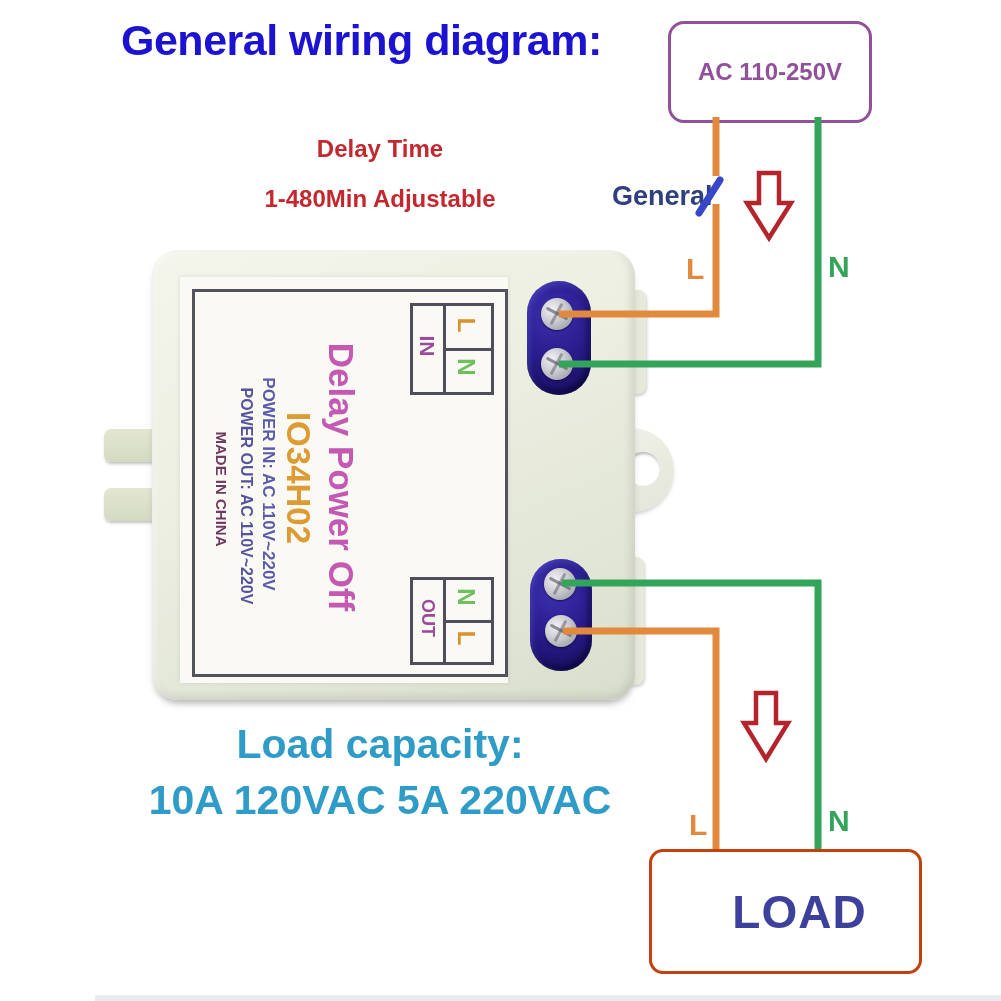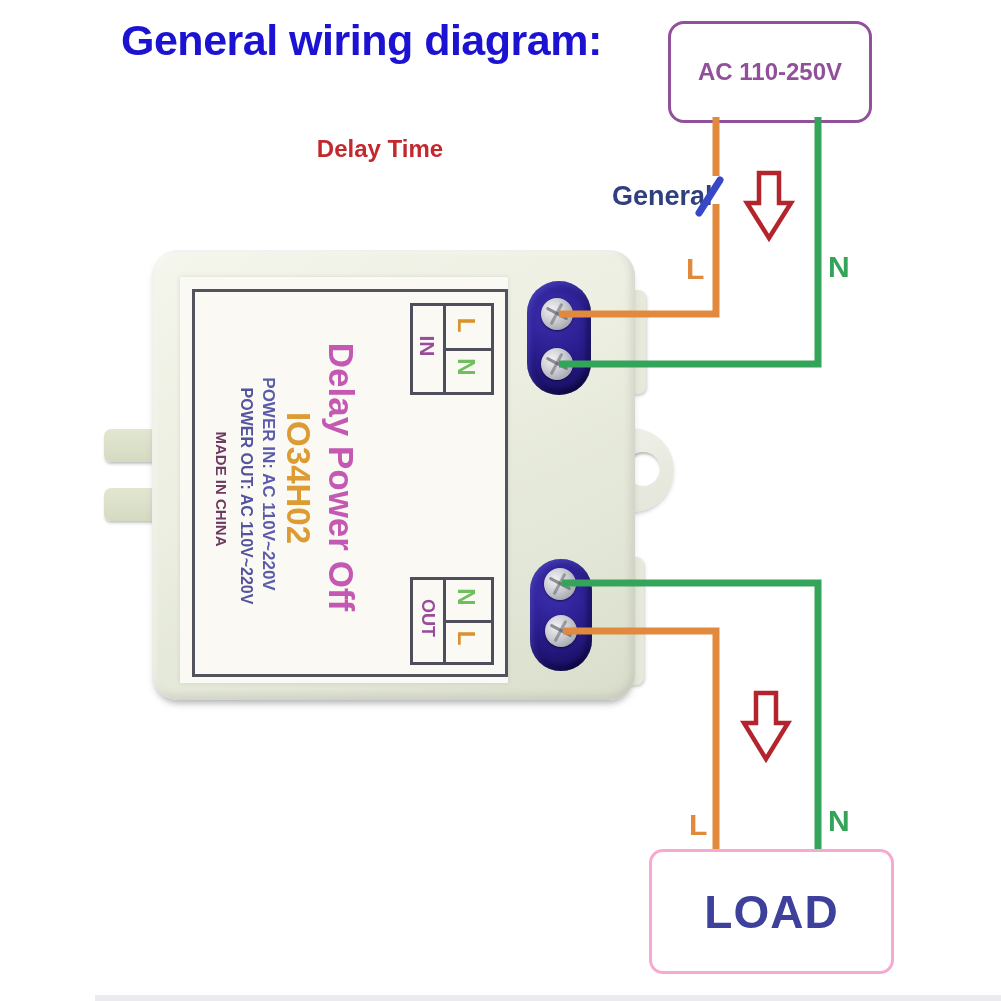--- a/index.html
+++ b/index.html
@@ -20,23 +20,23 @@
   
   .supply-box{
     left:668px;top:21px;width:198px;height:96px;
     border:3px solid #a05ba8;border-radius:16px;
     display:flex;flex-direction:column;align-items:center;justify-content:center;
     font-size:24px;font-weight:bold;line-height:32px;
     background:#fff;z-index:2;
   }
   .load-box{
     left:649px;top:849px;width:239px;height:119px;
-    border:3px solid #f9a8d4;border-radius:14px;
+    border:3px solid #c2410c;border-radius:14px;
     display:flex;flex-direction:column;align-items:center;justify-content:center;
-    background:#fff;z-index:2;
+    background:#fff;z-index:2;padding-left:28px;
   }
   .load-box .load-word{font-size:46px;font-weight:bold;letter-spacing:1px;line-height:50px;}
   .load-box .load-sub{font-size:27px;line-height:34px;margin-top:2px;}
 
   .switch-label{left:612px;top:181px;font-size:27px;font-weight:bold;}
   .wire-letter{font-size:30px;font-weight:bold;z-index:6;}
 
   
   .module-body{
     left:152px;top:250px;width:483px;height:450px;
@@ -124,20 +124,21 @@
 </style>
 </head>
 <body>
 
 <div class="page">
 
   <div class="abs main-title" style="color: rgb(28, 19, 210);">General wiring diagram:</div>
 
   <div class="abs delay-heading" style="color: rgb(194, 40, 46);">
     <div>Delay Time</div>
+    <div>1-480Min Adjustable</div>
   </div>
 
   <div class="abs supply-box" style="color: rgb(145, 81, 154); border-color: rgb(145, 81, 154);">
     <div>AC 110-250V</div>
   </div>
 
   <div class="abs switch-label" style="color: rgb(48, 64, 127);">General</div>
 
   <div class="abs wire-letter" style="left: 686px; top: 252px; color: rgb(225, 138, 61);">L</div>
   <div class="abs wire-letter" style="left: 828px; top: 250px; color: rgb(52, 164, 90);">N</div>
@@ -192,19 +193,23 @@
   <svg class="wires" width="1001" height="1001" viewBox="0 0 1001 1001">
     <path fill="none" stroke-width="7" d="M716 117 L716 176 M716 204 L716 314 L559 314" stroke="#e18a3d"></path>
     <path fill="none" stroke-width="7" d="M818 117 L818 364 L559 364" stroke="#34a45a"></path>
     <path fill="none" stroke-width="7" d="M562 583 L818 583 L818 849" stroke="#34a45a"></path>
     <path fill="none" stroke-width="7" d="M563 631 L716 631 L716 849" stroke="#e18a3d"></path>
     <line x1="699" y1="213" x2="720" y2="180" stroke-width="7" stroke-linecap="round" stroke="#3847c8"></line>
     <path fill="#ffffff" stroke-width="4.5" stroke-linejoin="miter" d="M759 173 L779 173 L779 203 L791 203 L769 238 L747 203 L759 203 Z" stroke="#b3242c"></path>
     <path fill="#ffffff" stroke-width="4.5" stroke-linejoin="miter" d="M756 693 L776 693 L776 723 L788 723 L766 759 L744 723 L756 723 Z" stroke="#b3242c"></path>
   </svg>
 
+  <div class="abs load-heading" style="color: rgb(47, 156, 199);">
+    <div>Load capacity:</div>
+    <div>10A 120VAC 5A 220VAC</div>
+  </div>
 
   <div class="abs load-box">
     <div class="load-word" style="color: rgb(61, 65, 155);">LOAD</div>
   </div>
 
   <div class="abs bottom-strip"></div>
 </div>
 
 </body></html>

